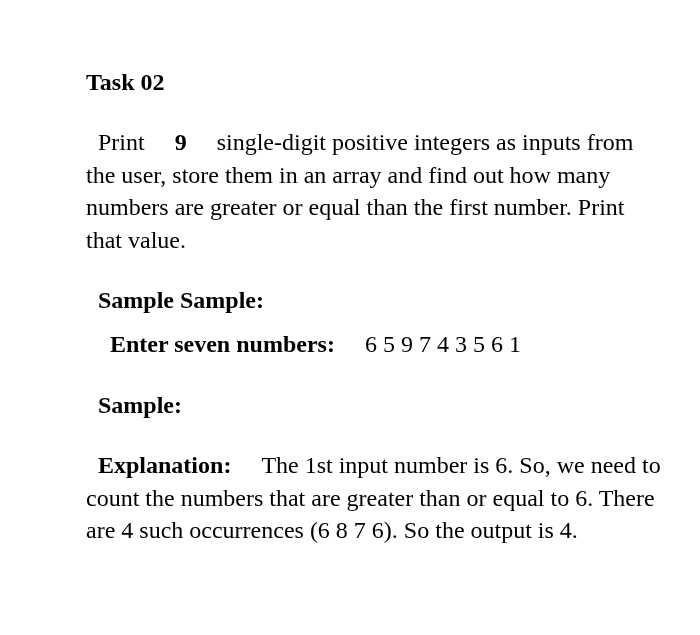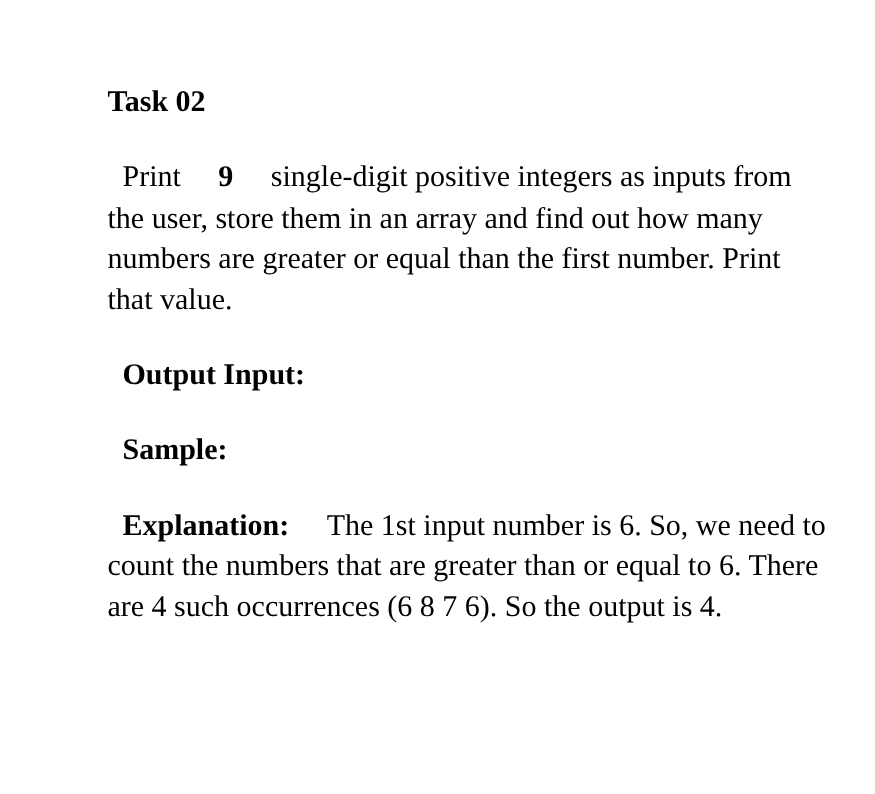--- a/index.html
+++ b/index.html
@@ -38,21 +38,24 @@
 </head>
 <body>
 
 <div class="task-title">Task 02</div>
 
 <div class="paragraph">
   <span>Print </span><span class="bold">9</span><span> single-digit positive integers as inputs from the user, store them in an array and find out how many numbers are greater or equal than the first number. Print that value.</span>
 </div>
 
 <div class="block">
-  <div class="bold">Output Input:</div>
+  <div class="bold">Sample Sample:</div>
+  <div>
+    <span class="bold">Enter seven numbers: </span><span>6 5 9 7 4 3 5 6 1</span>
+  </div>
 </div>
 
 <div class="block">
   <div class="bold">Sample:</div>
 </div>
 
 <div class="block-last">
   <span class="bold">Explanation: </span><span>The 1st input number is 6. So, we need to count the numbers that are greater than or equal to 6. There are 4 such occurrences (6 8 7 6). So the output is 4.</span>
 </div>
 

